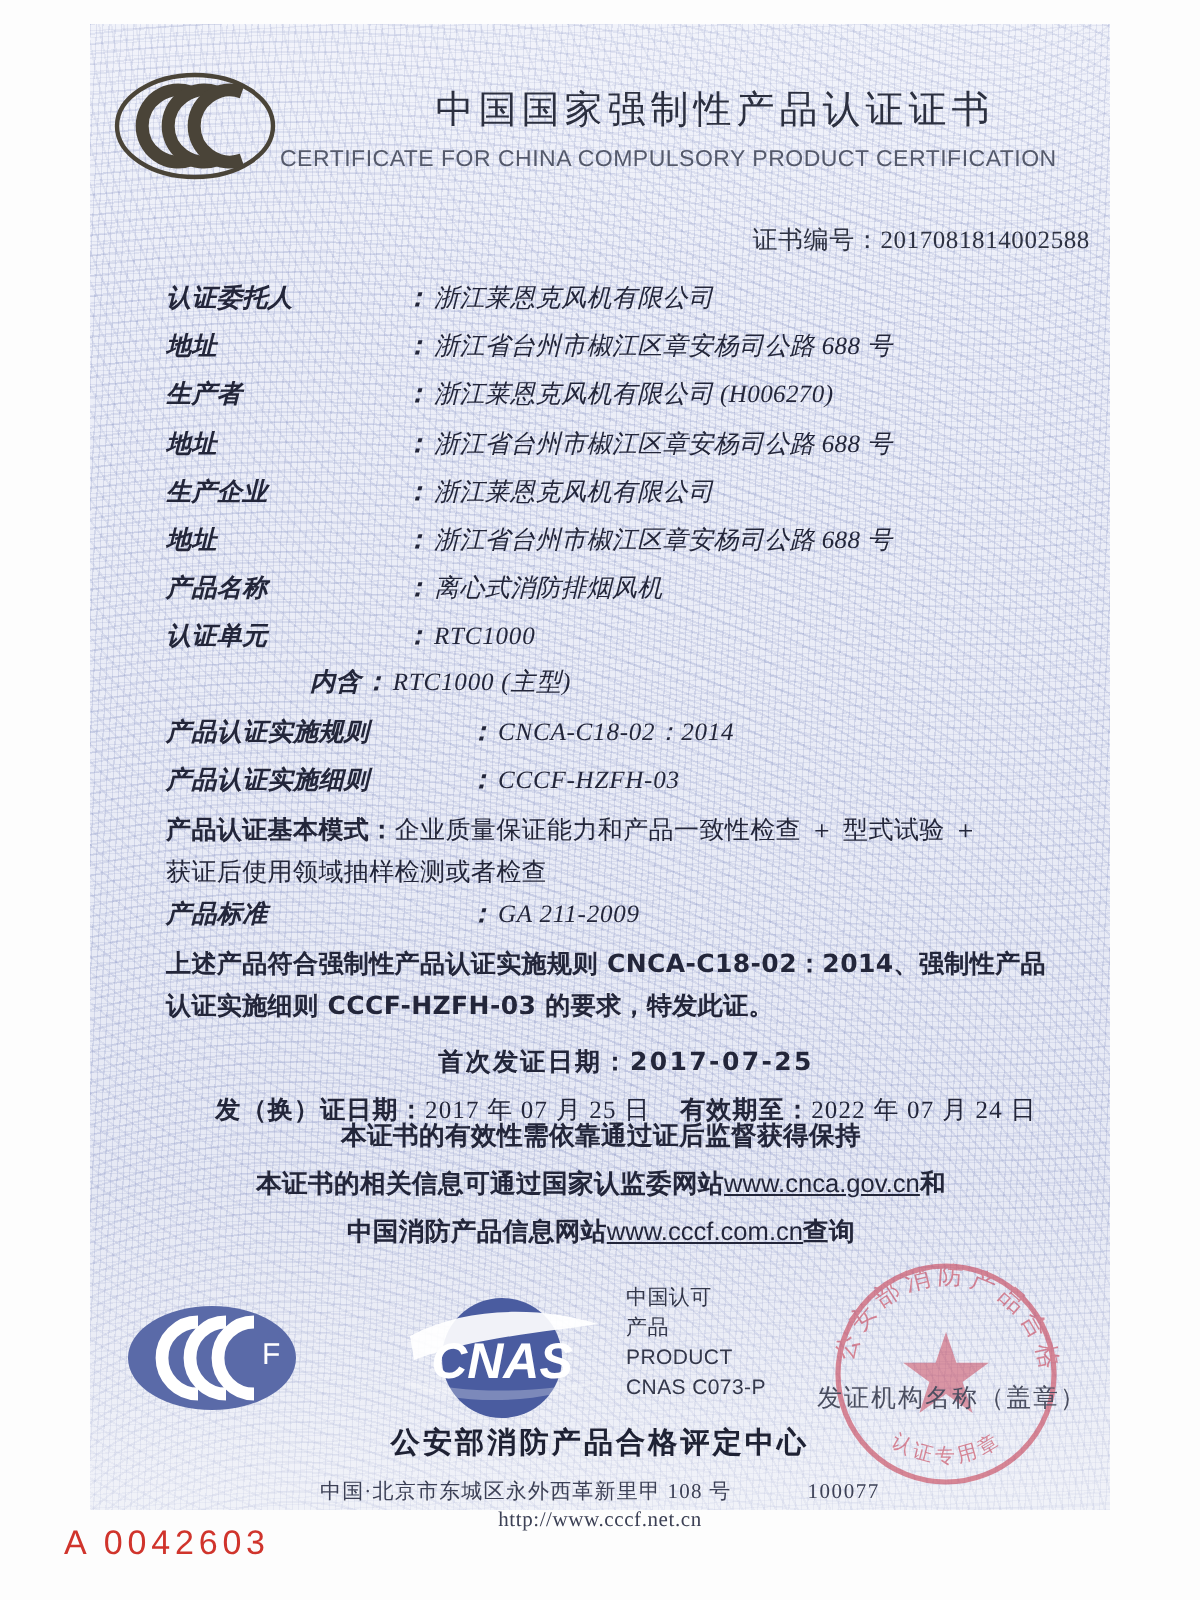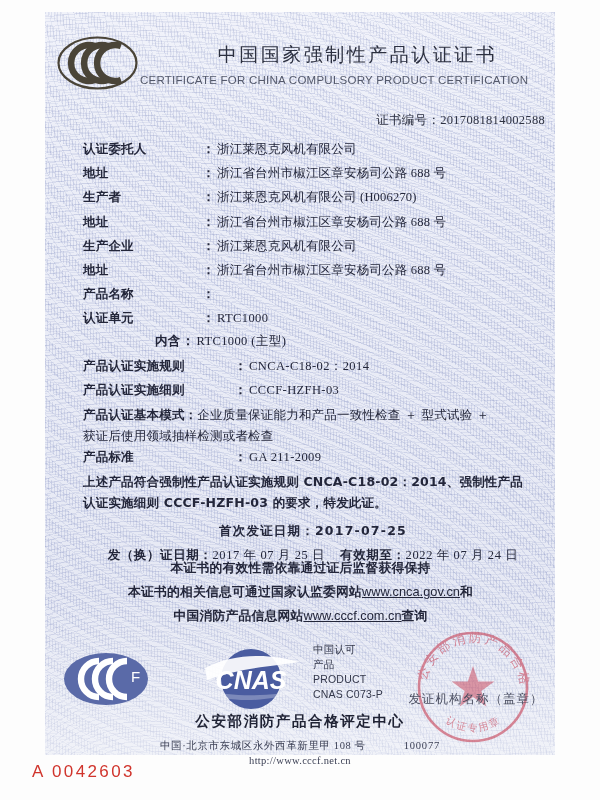--- a/index.html
+++ b/index.html
@@ -43,21 +43,21 @@
     font-size:11.5px;color:#54596b;letter-spacing:.25px;
     font-family:"Liberation Sans","DejaVu Sans",sans-serif;
   }
   .cert-no{
     position:absolute;right:10px;top:100px;
     font-size:12.5px;color:#2e3242;letter-spacing:.3px;
   }
 
   
   .fields{position:absolute;left:38px;top:128px;width:460px;}
-  .row{display:flex;align-items:baseline;margin-bottom:6.2px;font-size:13px;color:#23263a;}
+  .row{display:flex;align-items:baseline;margin-bottom:6.2px;font-size:13px;color:#23263a;font-style:italic;}
   .lab{
     flex:0 0 118px;display:flex;justify-content:space-between;
     font-weight:bold;letter-spacing:.2px;white-space:nowrap;
     font-family:"DejaVu Sans","Liberation Sans",sans-serif;font-size:12.5px;
   }
   .lab.w-auto{flex:0 0 auto;}
   .lab-wide{flex:0 0 150px;}
   .colon{font-weight:bold;margin:0 2px 0 1px;}
   .val{flex:1;letter-spacing:.2px;color:#23263a;font-size:12.5px;}
   .val.mono{font-family:"Liberation Serif","DejaVu Serif",serif;letter-spacing:.4px;}
@@ -187,20 +187,21 @@
 
       <div class="row">
         <span class="lab">地址</span>
         <span class="colon">：</span>
         <span class="val">浙江省台州市椒江区章安杨司公路 688 号</span>
       </div>
 
       <div class="row">
         <span class="lab">产品名称</span>
         <span class="colon">：</span>
+        <span class="val">离心式消防排烟风机</span>
       </div>
 
       <div class="row tight">
         <span class="lab">认证单元</span>
         <span class="colon">：</span>
         <span class="val mono">RTC1000</span>
       </div>
 
       <div class="row sub">
         <span class="lab w-auto">内含</span>

